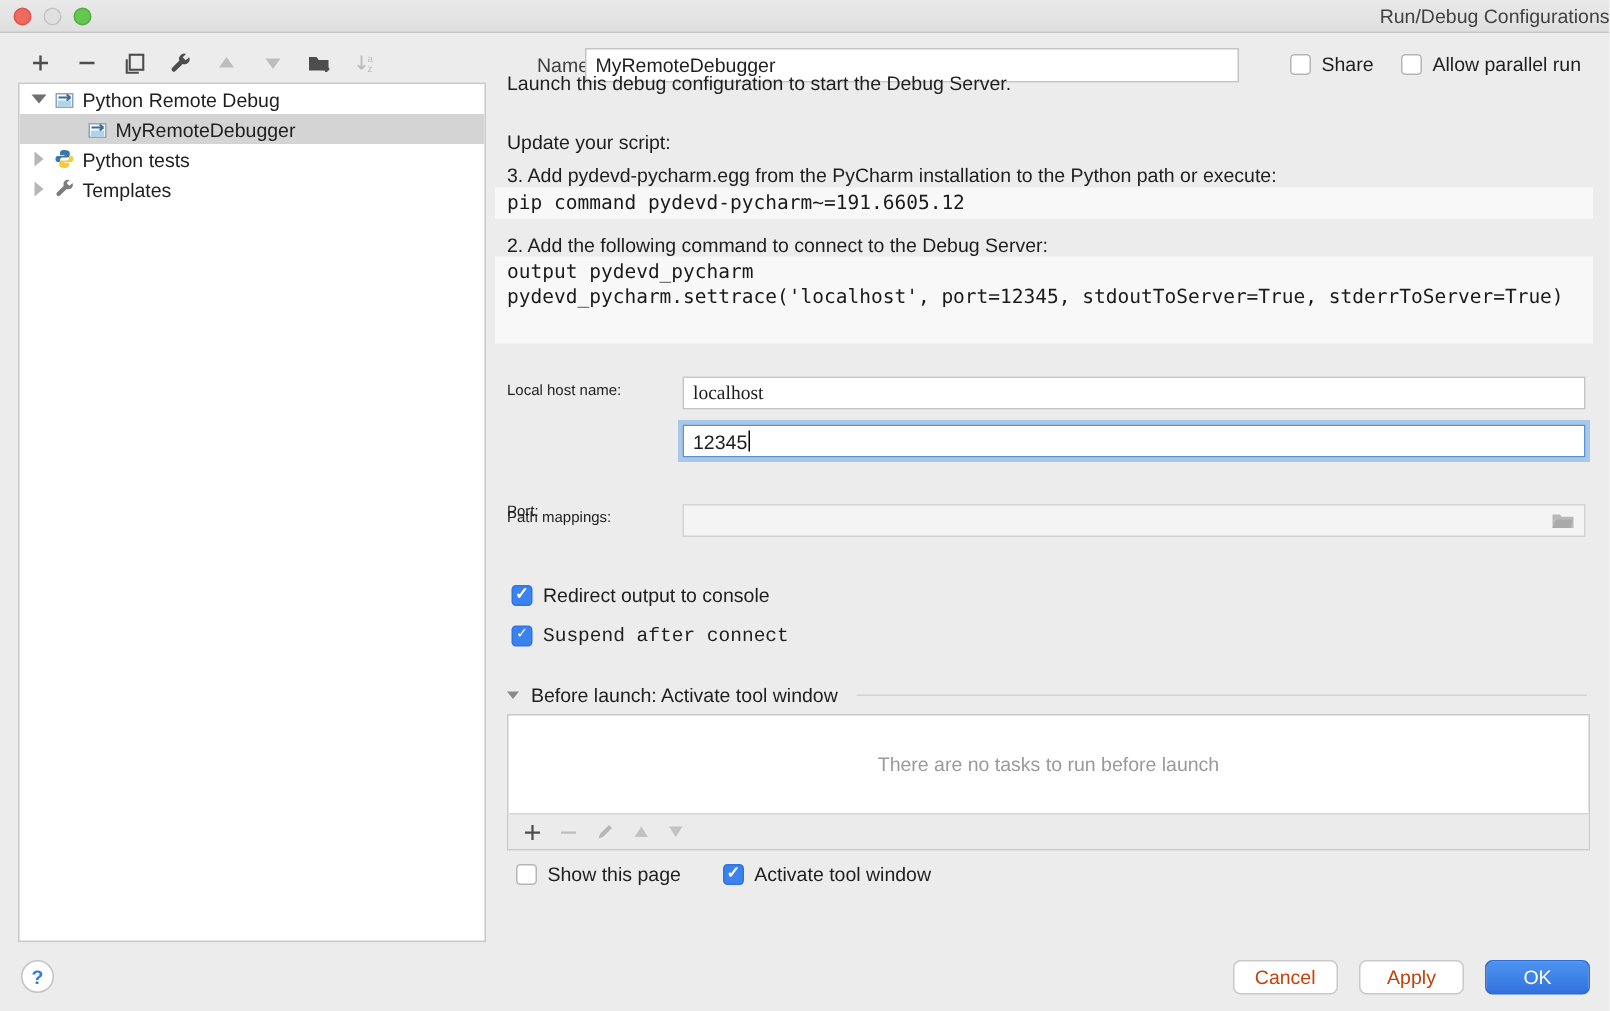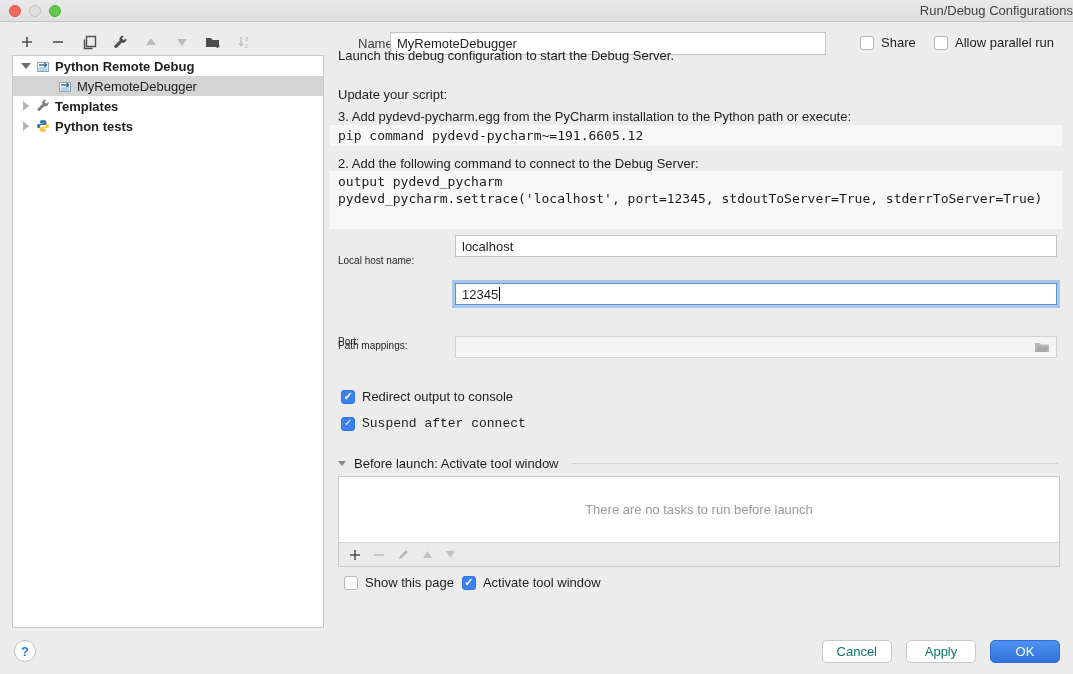--- a/index.html
+++ b/index.html
@@ -24,21 +24,21 @@
   .tb-btn svg { display:block; }
 
   .tree-panel { position:absolute; left:12px; top:55px; width:312px; height:573px;
     background:#ffffff; border:1px solid #c8c8c8; overflow:hidden; }
   .tree-row { position:relative; height:20px; display:flex; align-items:center; white-space:nowrap; }
   .tree-row.selected { background:#d4d4d4; }
   .tree-row .twisty { width:10px; margin-left:8px; margin-right:4px; display:flex; align-items:center; justify-content:center; flex:0 0 auto; }
   .tree-row.lvl1 .twisty { margin-left:30px; }
   .tree-row .ticon { width:16px; height:14px; margin-right:4px; display:flex; align-items:center; justify-content:center; flex:0 0 auto; }
   .tree-row .tlabel { font-size:13px; }
-  .tree-row .tlabel.bold { font-weight:bold; }
+  .tree-row .tlabel.bold { font-weight:normal; }
   .tri-down { width:0; height:0; border-left:5px solid transparent; border-right:5px solid transparent; border-top:6px solid #6f6f6f; }
   .tri-right { width:0; height:0; border-top:5px solid transparent; border-bottom:5px solid transparent; border-left:6px solid #b6b6b6; }
 
   
   .label { color:#404040;margin-left:20px; }
   .row-abs { position:absolute; }
   .name-input { position:absolute; left:390px; top:32px; width:436px; height:23px;
     background:#fff; border:1px solid #c4c4c4; padding:0 6px; font-size:13px;
     font-family:"Liberation Sans",sans-serif; color:#1e1e1e; }
   .cb { width:14px; height:14px; border:1px solid #b5b5b5; border-radius:3px; background:#fff;
@@ -62,29 +62,29 @@
   .before-row .tri { width:0; height:0; border-left:4px solid transparent; border-right:4px solid transparent; border-top:5px solid #8a8a8a; }
   .before-row .line { flex:1; height:1px; background:#d4d4d4; margin-left:4px; }
 
   .task-panel { position:absolute; left:338px; top:476px; width:722px; height:91px;
     border:1px solid #c9c9c9; background:#fff; }
   .task-empty { height:65px; display:flex; align-items:center; justify-content:center;
     color:#9a9a9a; font-size:13px; }
   .task-toolbar { height:24px; background:#ebebeb; border-top:1px solid #d6d6d6;
     display:flex; align-items:center; gap:12px; padding-left:10px; }
 
-  .bottom-cbs { position:absolute; left:344px; top:575px; display:flex; align-items:center; gap:8px; }
+  .bottom-cbs { position:absolute; left:344px; top:575px; display:flex; align-items:center; gap:28px; }
 
   
   .help-btn { position:absolute; left:14px; top:640px; width:22px; height:22px; border-radius:50%;
     background:#fff; border:1px solid #c3c3c3; color:#2f7bde; font-size:13px; font-weight:bold;
     display:flex; align-items:center; justify-content:center; }
   .btns { position:absolute; right:13px; top:640px; display:flex; gap:14px; }
   .btn { height:23px; min-width:70px; padding:0 14px; border-radius:5px; border:1px solid #c9c9c9;
-    background:#fff; font-size:13px; font-family:"Liberation Sans",sans-serif; color:#0f766e;
+    background:#fff; font-size:13px; font-family:"Liberation Sans",sans-serif; color:#c2410c;
     display:flex; align-items:center; justify-content:center; }
   .btn.primary { background:linear-gradient(#4d93f0,#3272dd); border-color:#2f6bd2; color:#fff; }
 </style>
 </head>
 <body>
 
 <div class="window">
 
   <div class="titlebar">
     <div class="traffic">
@@ -167,36 +167,36 @@
         </svg>
       </span>
       <span class="tlabel">MyRemoteDebugger</span>
     </div>
     <div class="tree-row">
       <span class="twisty">
           <span class="tri-right"></span>
         </span>
       <span class="ticon">
         <svg width="14" height="14">
-          <path d="M12.4 3a3.1 3.1 0 0 1-4 4L4 11.4a1.4 1.4 0 0 1-2-2L6.4 5a3.1 3.1 0 0 1 4-4L8.4 3l1.8 1.8z" fill="#7d7d7d"></path>
-        </svg>
-      </span>
-      <span class="tlabel bold">Templates</span>
+          <path d="M7 1c-2.4 0-3 .9-3 2v1.5h3V5H2.6C1.4 5 1 6 1 7s.4 2 1.6 2H4V7.6C4 6.4 5 6 6 6h3c1 0 1.5-.6 1.5-1.5V3c0-1.1-1-2-3.5-2z" fill="#3a76a8"></path>
+          <path d="M7 13c2.4 0 3-.9 3-2V9.5H7V9h4.4c1.2 0 1.6-1 1.6-2s-.4-2-1.6-2H10v1.4C10 7.6 9 8 8 8H5c-1 0-1.5.6-1.5 1.5V11c0 1.1 1 2 3.5 2z" fill="#f7c93e"></path>
+        </svg>
+      </span>
+      <span class="tlabel bold">Python tests</span>
     </div>
     <div class="tree-row">
       <span class="twisty">
           <span class="tri-right"></span>
         </span>
       <span class="ticon">
         <svg width="14" height="14">
-          <path d="M7 1c-2.4 0-3 .9-3 2v1.5h3V5H2.6C1.4 5 1 6 1 7s.4 2 1.6 2H4V7.6C4 6.4 5 6 6 6h3c1 0 1.5-.6 1.5-1.5V3c0-1.1-1-2-3.5-2z" fill="#3a76a8"></path>
-          <path d="M7 13c2.4 0 3-.9 3-2V9.5H7V9h4.4c1.2 0 1.6-1 1.6-2s-.4-2-1.6-2H10v1.4C10 7.6 9 8 8 8H5c-1 0-1.5.6-1.5 1.5V11c0 1.1 1 2 3.5 2z" fill="#f7c93e"></path>
-        </svg>
-      </span>
-      <span class="tlabel bold">Python tests</span>
+          <path d="M12.4 3a3.1 3.1 0 0 1-4 4L4 11.4a1.4 1.4 0 0 1-2-2L6.4 5a3.1 3.1 0 0 1 4-4L8.4 3l1.8 1.8z" fill="#7d7d7d"></path>
+        </svg>
+      </span>
+      <span class="tlabel bold">Templates</span>
     </div>
   </div>
 
   <div class="row-abs label" style="left:338px; top:36px;">Name:</div>
   <input class="name-input" type="text" value="MyRemoteDebugger" style="">
   <div class="row-abs cb-row" style="left:860px; top:35px;">
     <span class="cb"></span>
     <span>Share</span>
   </div>
   <div class="row-abs cb-row" style="left:934px; top:35px;">
@@ -211,21 +211,21 @@
   <div class="codestrip" style="top:125px; height:21px;">pip command pydevd-pycharm~=191.6605.12</div>
 
   <div class="desc" style="top:156px;">2. Add the following command to connect to the Debug Server:</div>
 
   <div class="codestrip" style="top:171px; height:58px;">
     <div>output pydevd_pycharm</div>
     <div>pydevd_pycharm.settrace('localhost', port=12345, stdoutToServer=True, stderrToServer=True)</div>
   </div>
 
   <div class="field-label" style="top:255px;">Local host name:</div>
-  <div class="textfield" style="top:235px;">
+  <div class="textfield" style="top:251px;font-family:Liberation Serif, serif;">
     <span>localhost</span>
   </div>
 
   <div class="field-label" style="top:304px;margin-top:32px;">Port:</div>
   <div class="textfield focused" style="top:283px;">
     <span>12345</span>
     <span class="caret"></span>
   </div>
 
   <div class="field-label" style="top:340px;">Path mappings:</div>

